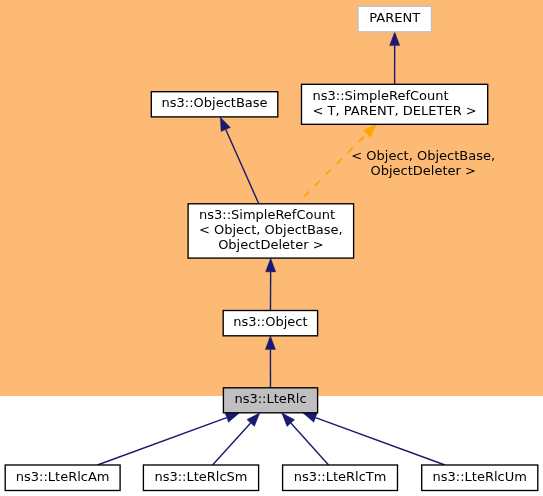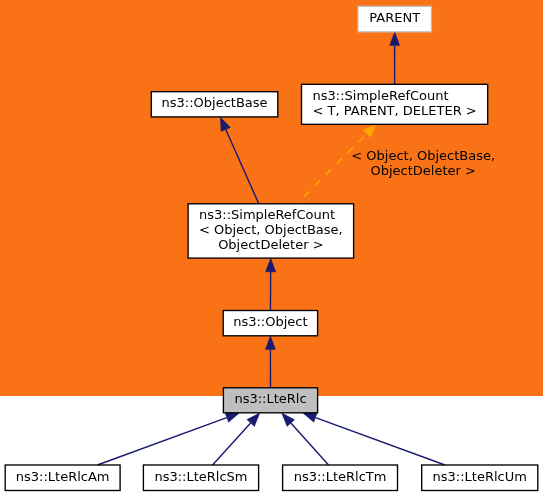--- a/index.html
+++ b/index.html
@@ -1,20 +1,20 @@
 <!DOCTYPE html>
 <html><head>
 <meta charset="utf-8">
 <title>ns3::LteRlc inheritance graph</title>
 <style>
   html,body{margin:0;padding:0;background:#ffffff;}
   body{width:543px;height:496px;overflow:hidden;
        font-family:"DejaVu Sans",sans-serif;
        -webkit-font-smoothing:antialiased;}
-  #diagram{position:relative;width:543px;height:396px;background:#f97316;}
+  #diagram{position:relative;width:543px;height:396px;background:#fdba74;}
   svg{display:block;shape-rendering:geometricPrecision;}
   .node-label,.edge-label{font-family:"DejaVu Sans",sans-serif;font-size:13px;fill:#000000;
        white-space:pre;}
 </style>
 </head>
 <body>
 
 <div id="diagram">
   <svg id="graph" width="543" height="496" viewBox="0 0 543 496">
     <g id="edge-layer">

